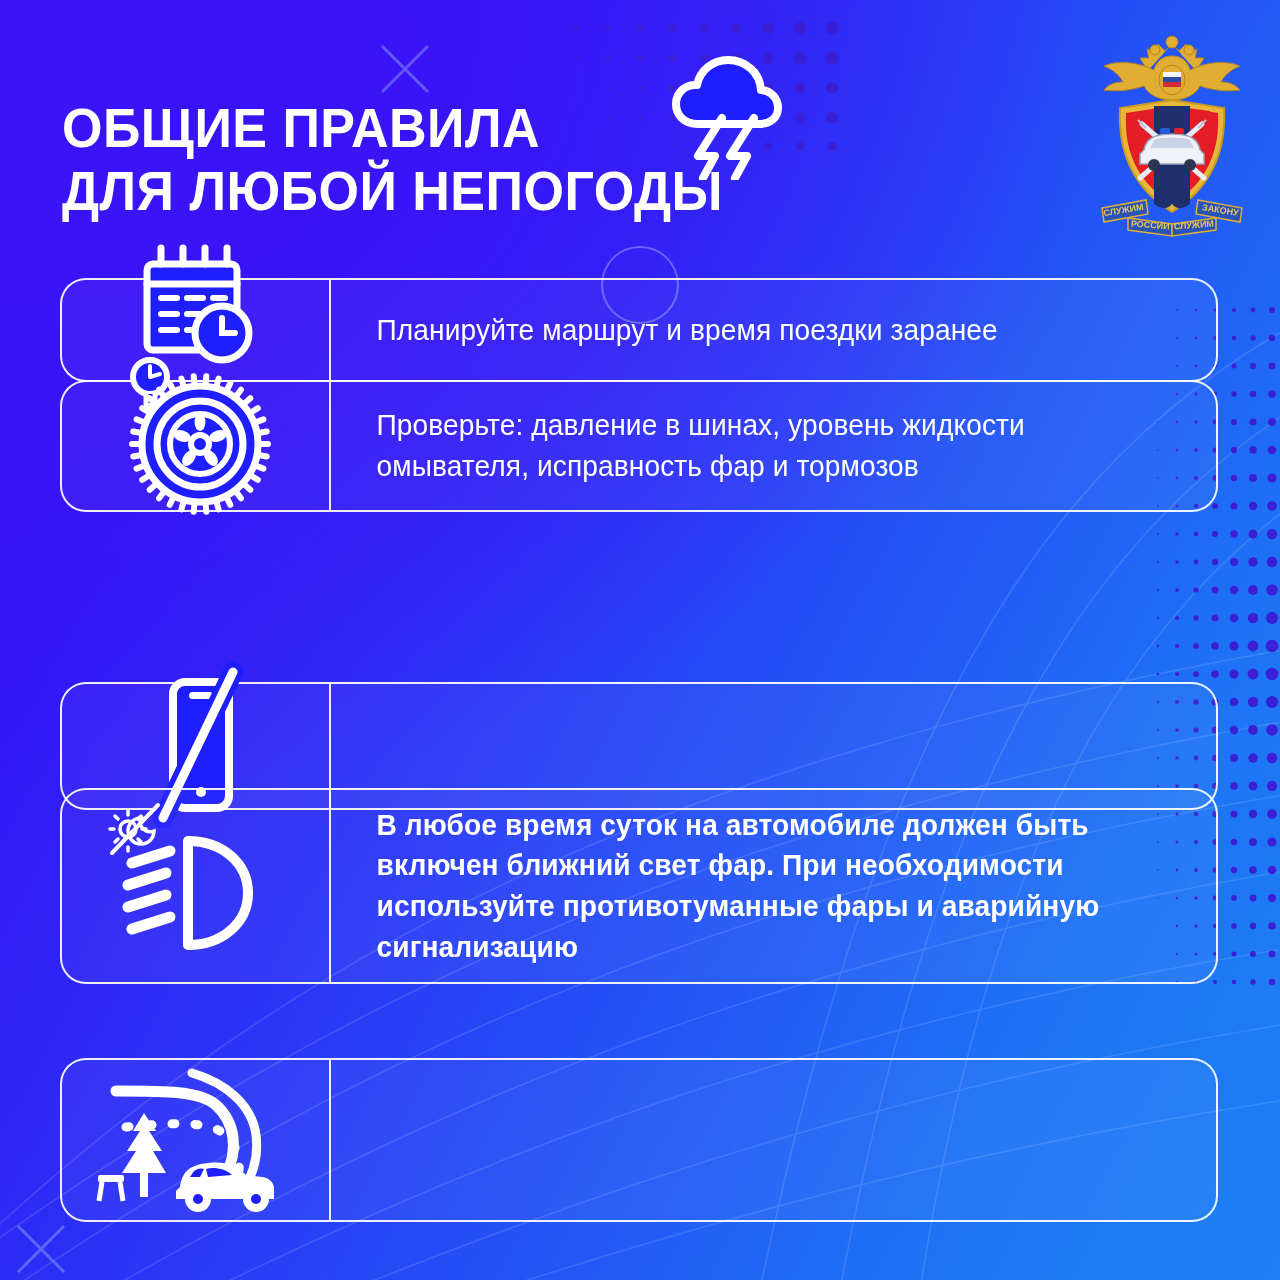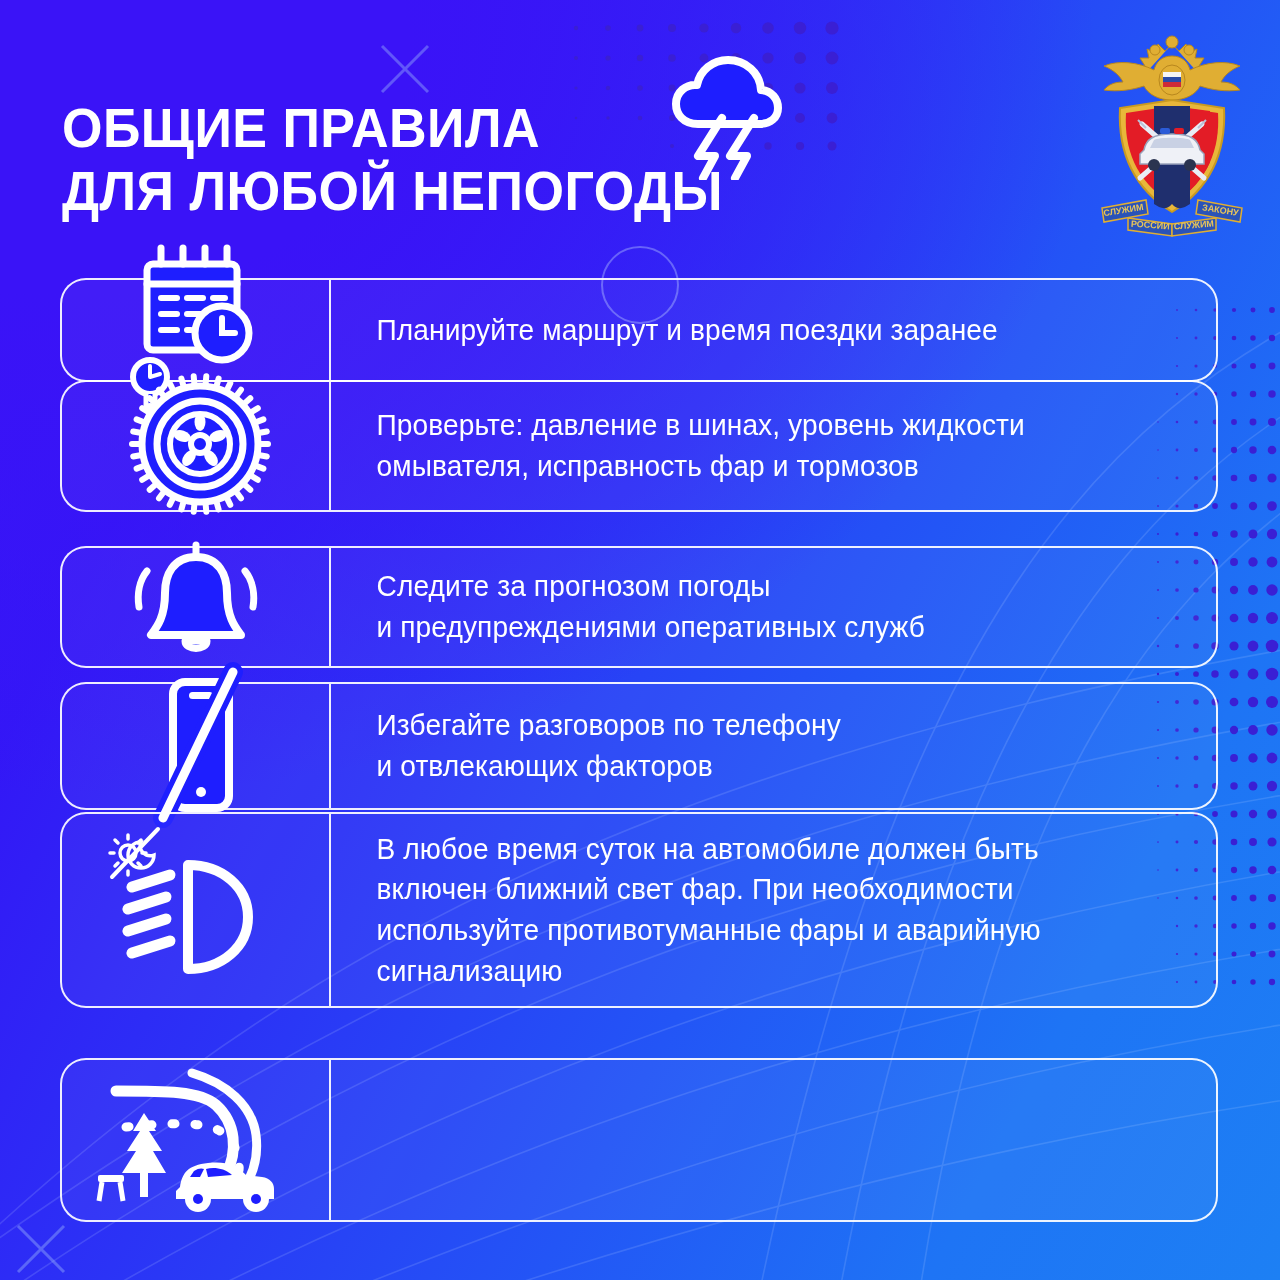--- a/index.html
+++ b/index.html
@@ -490,55 +490,35 @@
           </g>
         </svg>
       </div>
       <div class="divider"></div>
       <div class="text-cell">
         <p>Проверьте: давление в шинах, уровень жидкости
 омывателя, исправность фар и тормозов</p>
       </div>
     </div>
 
-    <div class="card" style="top:546px;height:122px;">
-      <div class="icon-cell">
-        <svg width="150" height="140" viewBox="0 0 150 140">
-          <path d="M75 20 C52 20 44 38 44 56 C44 80 36 90 30 98 L120 98 C114 90 106 80 106 56 C106 38 98 20 75 20 Z" fill="#1E1EFF" stroke="#fff" stroke-width="8" stroke-linejoin="round"></path>
-          <path d="M75 20 L75 8" stroke="#fff" stroke-width="7" stroke-linecap="round"></path>
-          <path d="M64 104 C64 114 86 114 86 104 Z" fill="#1E1EFF" stroke="#fff" stroke-width="7" stroke-linejoin="round"></path>
-          <path d="M26 34 C18 44 16 58 18 70" stroke="#fff" stroke-width="7" fill="none" stroke-linecap="round"></path>
-          <path d="M124 34 C132 44 134 58 132 70" stroke="#fff" stroke-width="7" fill="none" stroke-linecap="round"></path>
-        </svg>
-      </div>
-      <div class="divider"></div>
-      <div class="text-cell">
-        <p>Следите за прогнозом погоды
-и предупреждениями оперативных служб</p>
-      </div>
-    </div>
 
     <div class="card" style="top:682px;height:128px;">
       <div class="icon-cell">
         <svg width="150" height="160" viewBox="0 0 150 160">
           <rect x="52" y="16" width="56" height="126" rx="12" fill="#1E1EFF" stroke="#fff" stroke-width="8"></rect>
           <rect x="68" y="26" width="24" height="7" rx="3.5" fill="#fff"></rect>
           <circle cx="80" cy="126" r="5" fill="#fff"></circle>
           <path d="M112 6 L42 152" stroke="#1E1EFF" stroke-width="20" stroke-linecap="round"></path>
           <path d="M112 6 L42 152" stroke="#fff" stroke-width="9" stroke-linecap="round"></path>
         </svg>
       </div>
       <div class="divider"></div>
-      <div class="text-cell">
-        <p>Избегайте разговоров по телефону
-и отвлекающих факторов</p>
-      </div>
     </div>
 
-    <div class="card" style="top:812px;height:196px;">
+    <div class="card" style="top:788px;height:196px;font-weight:bold;">
       <div class="icon-cell">
         <svg width="200" height="170" viewBox="0 0 200 170">
 
           <g stroke="#fff" stroke-width="3.5" fill="none" stroke-linecap="round">
             <circle cx="32" cy="28" r="8"></circle>
             <path d="M32 14 L32 10 M32 46 L32 50 M18 28 L14 28 M46 28 L50 28
                      M22 18 L19 15 M42 18 L45 15 M22 38 L19 41 M42 38 L45 41"></path>
             <path d="M58 30 a13 13 0 1 1 -13 -13 a10 10 0 0 0 13 13 Z" fill="none"></path>
             <path d="M62 4 L16 52" stroke-width="4"></path>
           </g>

